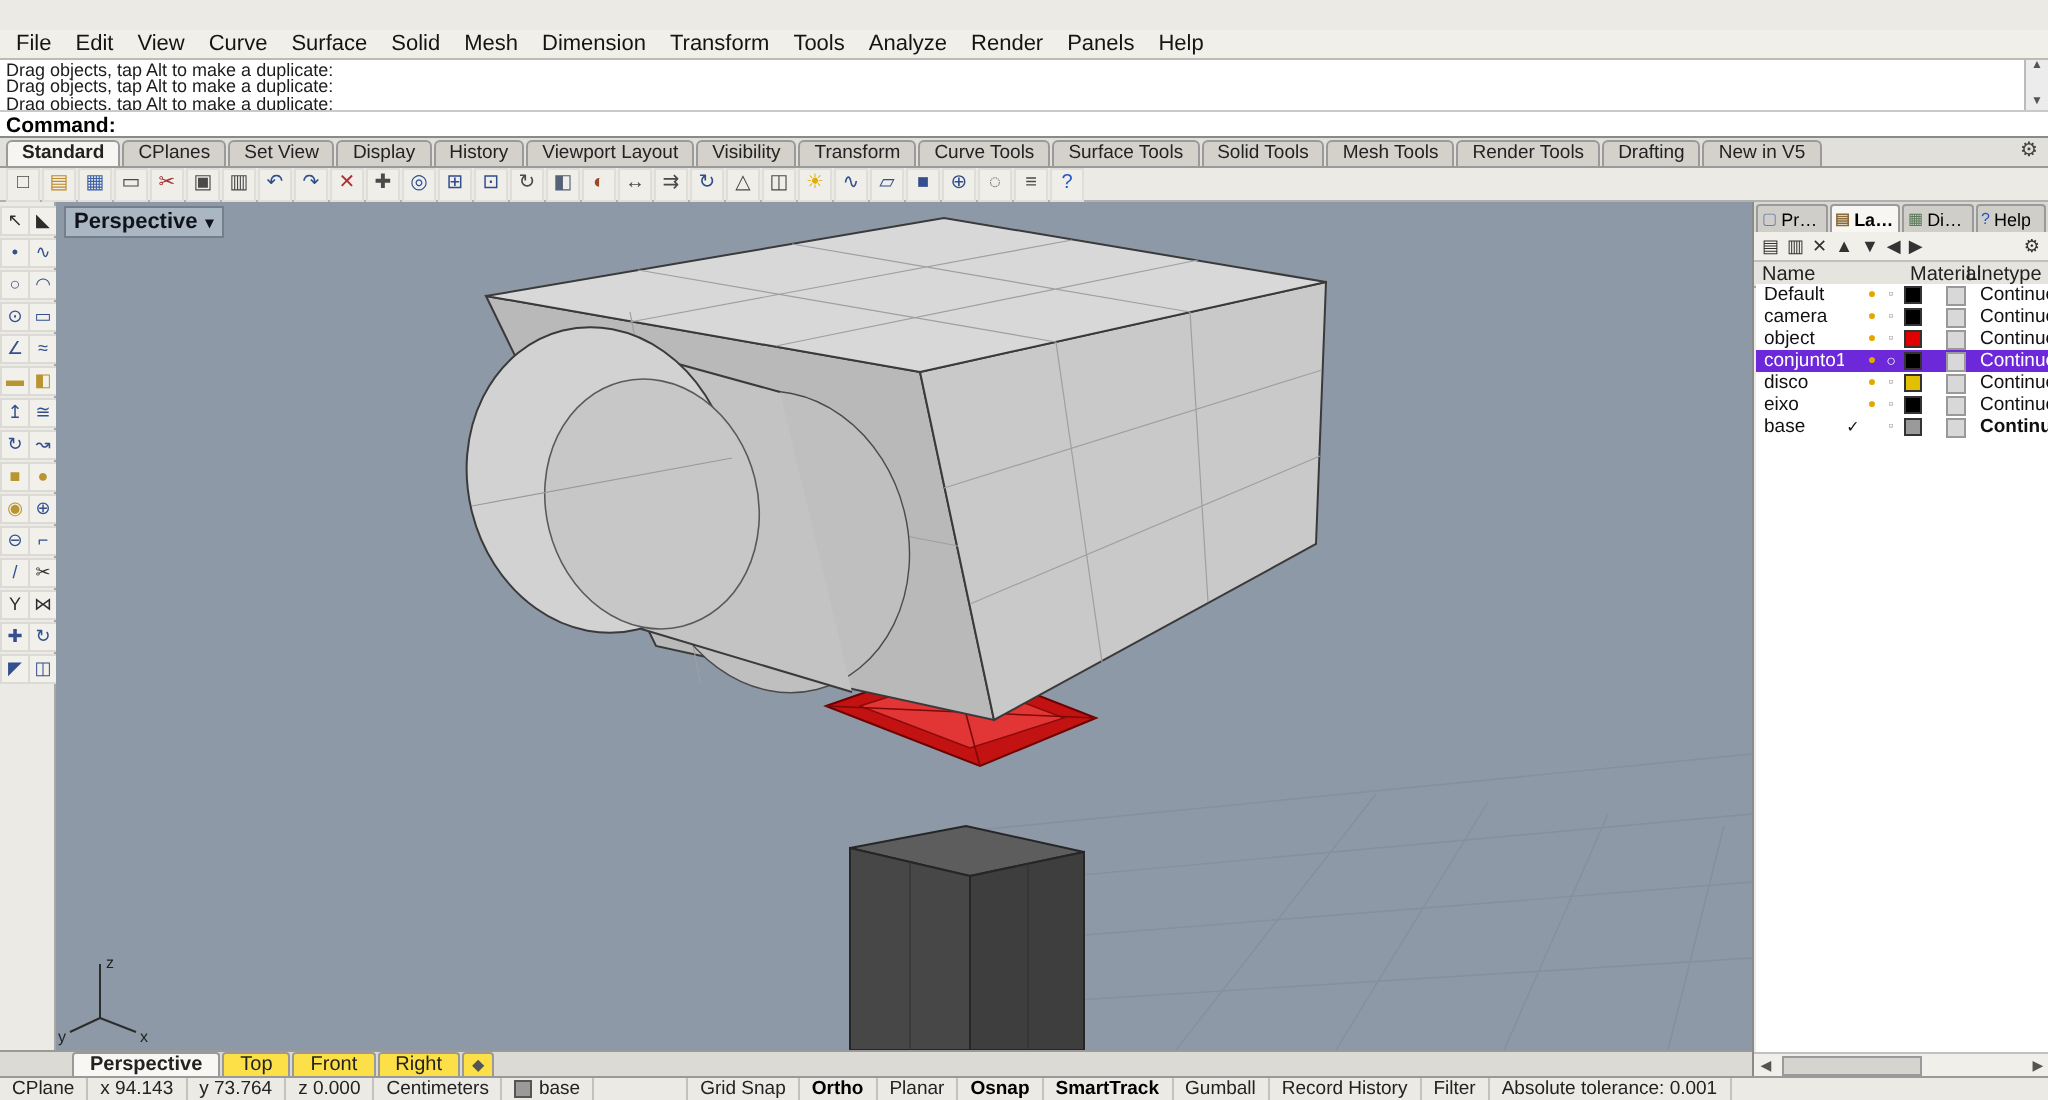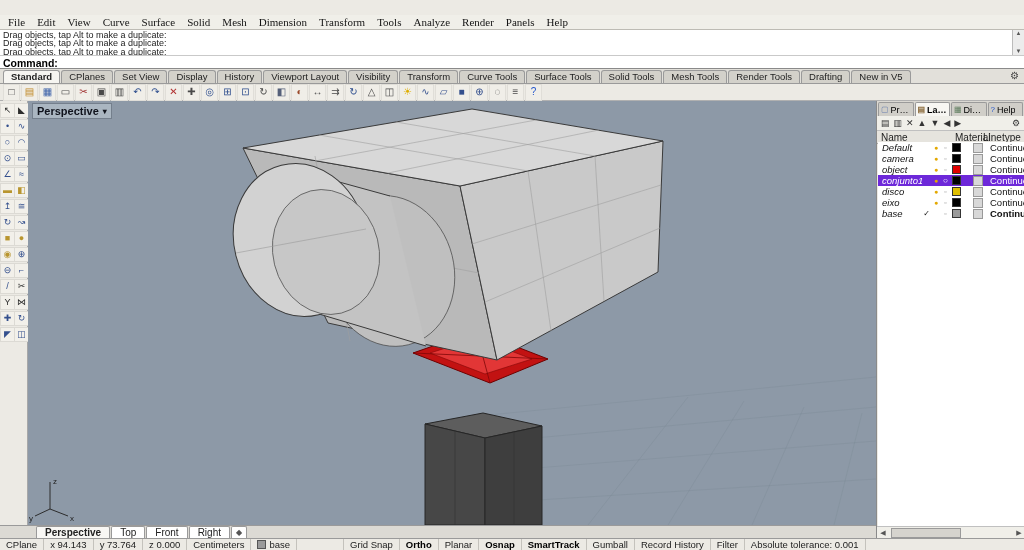--- a/index.html
+++ b/index.html
@@ -9,21 +9,21 @@
   
   #titlebar{position:absolute;left:0;top:0;width:1024px;height:15px;background:linear-gradient(#2e2e2e,#060606);display:flex;align-items:center;color:#d6d6d6;font-size:10px;}
   #appicon{width:11px;height:11px;margin:0 4px 0 3px;background:linear-gradient(#e8edf5,#9aa6bb);border:1px solid #5a6273;}
   #title{flex:1;white-space:nowrap;overflow:hidden;padding-top:1px;background:rgba(110,110,110,.35);max-width:330px;padding-left:2px;}
   #wbtns{margin-left:auto;display:flex;align-items:center;padding-right:3px;gap:2px;}
   .wbtn{width:19px;height:11px;border:1px solid #6b6b6b;border-radius:2px;background:linear-gradient(#b3b3b3,#6f6f6f);color:#fff;font-size:7px;line-height:10px;text-align:center;}
   .wbtn.close{background:linear-gradient(#e07a66,#a2281c);}
 
   
   #menubar{position:absolute;left:0;top:15px;width:1024px;height:15px;background:#f0efe9;border-bottom:1px solid #bdbbb4;display:flex;align-items:center;font-size:11px;color:#141414;padding-left:2px;box-sizing:border-box;}
-  .mitem{padding:0 6px;font-family:Liberation Serif, serif;}
+  .mitem{padding:0 6px;}
 
   
   #cmdarea{position:absolute;left:0;top:30px;width:1024px;height:39px;background:#fff;border-bottom:1px solid #8a8a8a;box-sizing:border-box;}
   #cmdhist{position:absolute;left:0;top:0;right:11px;height:25px;overflow:hidden;font-size:9px;line-height:8.4px;color:#1c1c1c;padding:1px 0 0 3px;}
   .cline{white-space:nowrap;}
   #cmdscroll{position:absolute;right:0;top:0;width:11px;height:25px;background:#ececec;border-left:1px solid #bbb;display:flex;flex-direction:column;justify-content:space-between;font-size:6px;color:#555;text-align:center;line-height:7px;}
   #cmdprompt{position:absolute;left:0;top:25px;right:0;height:13px;border-top:1px solid #c9c9c9;font-size:10.5px;padding:1px 0 0 3px;color:#000;}
   #cmdlabel{font-weight:bold;}
 
   
@@ -55,37 +55,37 @@
   #layertoolbar{height:14px;background:#f0efe9;border-bottom:1px solid #c0c0c0;display:flex;align-items:center;gap:4px;padding:0 4px;font-size:9px;color:#333;}
   .lt-ic{line-height:13px;}
   .lt-ic.rt{margin-left:auto;}
   #layerhead{height:12px;display:flex;align-items:center;font-size:10px;color:#222;background:#e6e4de;border-bottom:1px solid #aaa;}
   .c-name{width:78px;padding-left:4px;box-sizing:border-box;}
   .c-mat{width:28px;}
   .c-line{flex:1;overflow:hidden;white-space:nowrap;}
   #layerlist{position:absolute;left:1px;top:41px;right:0;bottom:12px;background:#fff;overflow:hidden;}
   .lrow{display:flex;align-items:center;height:11px;font-size:9.5px;color:#111;white-space:nowrap;}
   .lrow.sel{background:#6d28d9;color:#fff;}
-  .lname{width:44px;overflow:hidden;padding-left:4px;box-sizing:border-box;font-style:italic;}
+  .lname{width:44px;overflow:hidden;padding-left:4px;box-sizing:border-box;}
   .lcur{width:9px;font-size:8px;text-align:center;}
   .lbulb{width:10px;font-size:7px;text-align:center;color:#e3a800;}
   .llock{width:9px;font-size:7px;text-align:center;color:#9a9a9a;}
   .lmark{width:9px;font-size:8px;text-align:center;color:#fff;}
   .lcolor{width:7px;height:7px;border:1px solid #333;margin-left:2px;flex:none;}
   .lmat{width:8px;height:8px;background:#d8d8d8;border:1px solid #999;margin-left:12px;flex:none;}
   .lline{flex:1;overflow:hidden;padding-left:7px;}
   .lline.b{font-weight:bold;}
   #panelscroll{position:absolute;left:0;bottom:0;width:148px;height:12px;background:#f0efe9;border-top:1px solid #c0c0c0;display:flex;align-items:center;font-size:7px;color:#555;box-sizing:border-box;}
   #panelscroll .arr{width:12px;text-align:center;}
   #pthumb{width:68px;height:8px;background:#d6d4ce;border:1px solid #9a9a9a;margin-left:2px;}
   #panelscroll .sp{flex:1;}
 
   
   #vptabs{position:absolute;left:0;top:525px;width:876px;height:13px;background:#dcdad4;border-top:1px solid #9a9a9a;display:flex;align-items:flex-end;padding-left:36px;font-size:10px;color:#222;box-sizing:border-box;}
-  .vtab{padding:0 8px;height:11px;line-height:11px;border:1px solid #9a9a9a;border-bottom:none;background:#ffffff;margin-right:1px;border-radius:2px 2px 0 0;}
+  .vtab{padding:0 8px;height:11px;line-height:11px;border:1px solid #9a9a9a;border-bottom:none;background:#fde047;margin-right:1px;border-radius:2px 2px 0 0;}
   .vtab.act{background:#f8f7f4;font-weight:bold;}
   .vtab.ico{padding:0 4px;font-size:8px;color:#555;}
 
   
   #statusbar{position:absolute;left:0;top:538px;width:1024px;height:12px;background:#eceae4;border-top:1px solid #9a9a9a;display:flex;align-items:center;font-size:9.5px;color:#222;box-sizing:border-box;overflow:hidden;}
   .sseg{padding:0 6px;border-right:1px solid #c4c2bc;height:100%;display:flex;align-items:center;gap:3px;white-space:nowrap;}
   .sseg.on{font-weight:bold;color:#000;}
   .sspace{width:46px;border-right:1px solid #c4c2bc;height:100%;}
   .ssw{width:7px;height:7px;border:1px solid #555;flex:none;}
 </style>

